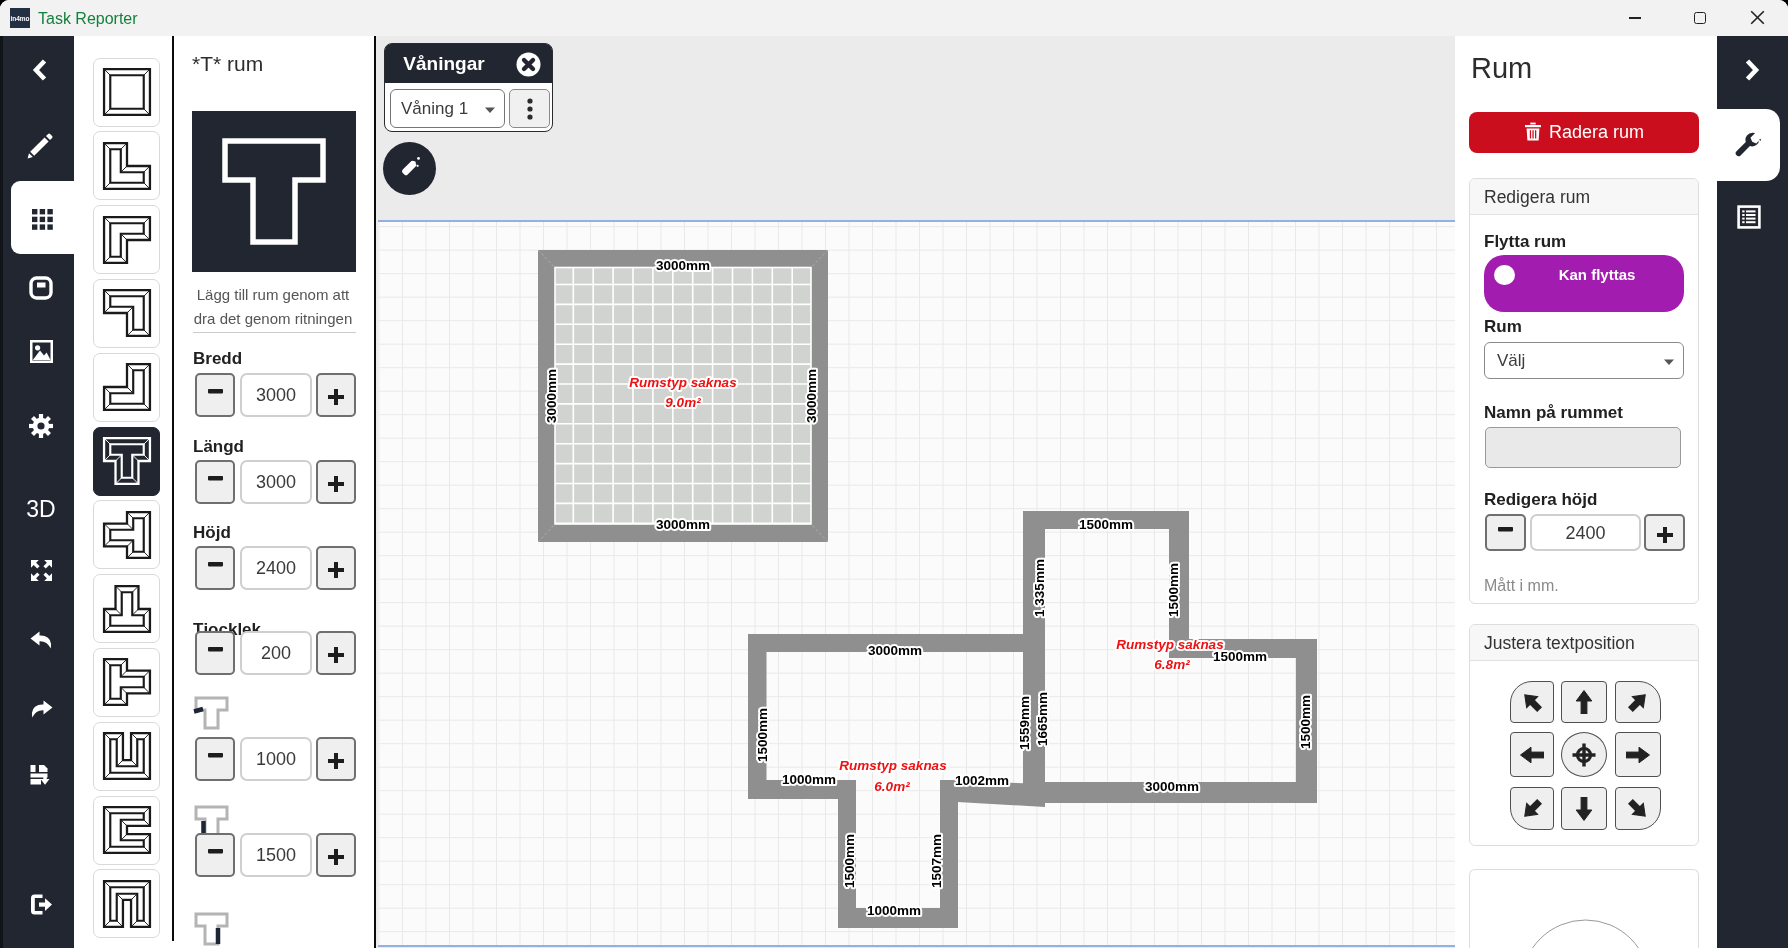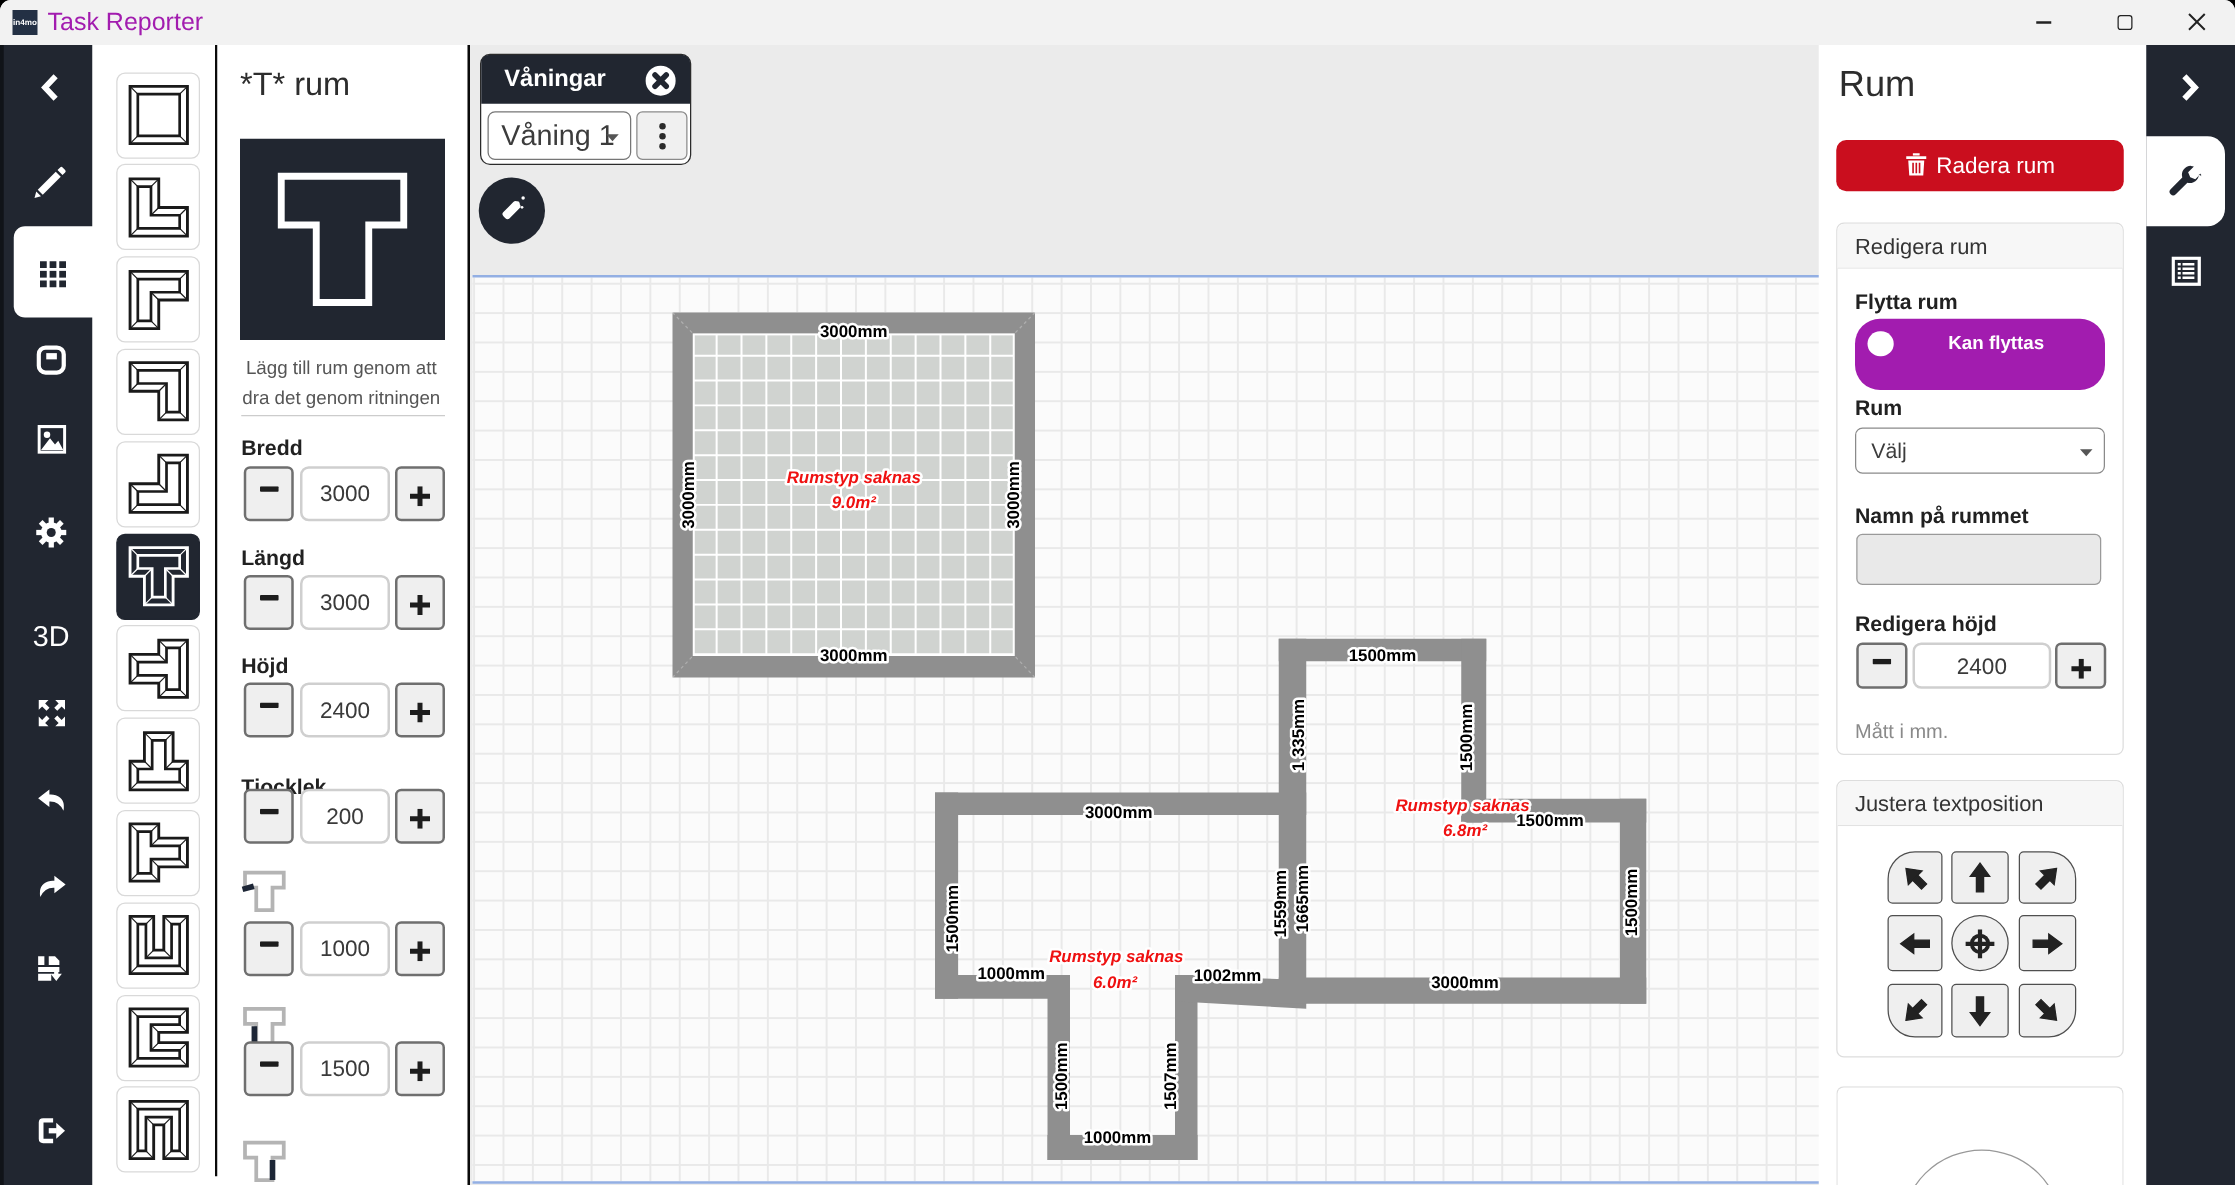--- a/index.html
+++ b/index.html
@@ -4,34 +4,34 @@
 html,body{width:1788px;height:948px;overflow:hidden;background:#000;
  font-family:"Liberation Sans",sans-serif;}
 .abs{position:absolute}
 .abs svg,span.abs svg{display:block}
 #win{position:absolute;left:0;top:0;width:1788px;height:948px;background:#fff;
  border-radius:9px 9px 0 0;overflow:hidden}
 
 #titlebar{position:absolute;left:0;top:0;width:1788px;height:36px;background:#f2f2f2}
 #logo{position:absolute;left:10px;top:8px;width:20px;height:20px;background:#233044;
  color:#fff;font-size:6.5px;font-weight:bold;text-align:center;line-height:21px}
-#apptitle{position:absolute;left:38px;top:0;height:36px;line-height:37px;font-size:20px;color:#a21caf}
+#apptitle{position:absolute;left:38px;top:0;height:36px;line-height:37px;font-size:16px;color:#15803d}
 
 #leftbar{position:absolute;left:0;top:36px;width:74px;height:912px;background:#212630}
 #leftbar .ic{position:absolute;left:4px;width:74px;text-align:center}
 #seltab{position:absolute;left:11px;top:145px;width:70px;height:73px;background:#fff;border-radius:9px 0 0 9px}
 
 #shapecol{position:absolute;left:74px;top:36px;width:98px;height:912px;background:#fff}
 .shbtn{position:absolute;left:19px;width:67px;height:69px;border:1px solid #d9d9d9;border-radius:7px;
  display:flex;align-items:center;justify-content:center;background:#fff}
 .shbtn.sel{background:#212630;border-color:#212630}
 #vsep{position:absolute;left:172px;top:36px;width:2px;height:905px;background:#0a0a0a}
 
 #props{position:absolute;left:174px;top:36px;width:198px;height:912px;background:#fff}
-#props .h1{position:absolute;left:18px;top:16px;font-size:26px;color:#2d2d2d}
+#props .h1{position:absolute;left:18px;top:16px;font-size:21px;color:#2d2d2d}
 #tprev{position:absolute;left:18px;top:75px;width:164px;height:161px;background:#212630}
 .pdesc{position:absolute;left:0px;width:198px;text-align:center;font-size:15px;color:#555}
 .plabel{position:absolute;left:19px;font-size:17px;font-weight:bold;color:#212121}
 .stepper{position:absolute;left:21px;height:44px}
 .stbtn{position:absolute;top:0;width:40px;height:44px;background:#efefef;border:2px solid #6f6f6f;
  border-radius:5px;color:#1b1b1b;text-align:center}
 .stbtn svg{margin-top:14px}
 .stinput{position:absolute;left:45px;top:0;width:72px;height:44px;background:#fff;border:2px solid #cfcfcf;
  border-radius:7px;text-align:center;line-height:41px;font-size:18px;color:#3a3a3a}
 .stplus{left:121px}
@@ -45,21 +45,21 @@
  background-image:linear-gradient(#e9e9e9 1.4px,transparent 1.4px),
   linear-gradient(90deg,#e9e9e9 1.4px,transparent 1.4px);
  background-size:23.5px 23.5px;background-position:0.5px 4.2px;
  border-top:2.6px solid #93afe3;border-bottom:2.6px solid #93afe3}
 
 #vpan{position:absolute;left:8px;top:7px;width:169px;height:89px;background:#fff;
  border:1px solid #2b2b2b;border-radius:8px}
 #vpanh{position:absolute;left:0;top:0;width:167px;height:39px;background:#212630;border-radius:6px 6px 0 0;
  color:#fff;font-weight:bold;font-size:19px;text-align:center;line-height:39px;padding-right:49px}
 #vsel{position:absolute;left:5px;top:45px;width:115px;height:39px;border:1px solid #767676;border-radius:6px;
- font-size:23px;color:#3c3c3c;line-height:37px;padding-left:10px}
+ font-size:17px;color:#3c3c3c;line-height:37px;padding-left:10px}
 #vdots{position:absolute;left:124px;top:45px;width:41px;height:39px;border:1px solid #8a8a8a;border-radius:5px;
  background:#f0f0f0;text-align:center}
 #wand{position:absolute;left:7px;top:106px;width:53px;height:53px;border-radius:50%;background:#212630}
 
 #rpanel{position:absolute;left:1455px;top:36px;width:262px;height:912px;background:#fff}
 #rpanel .h1{position:absolute;left:16px;top:16px;font-size:29px;color:#2d2d2d}
 #delbtn{position:absolute;left:14px;top:75.5px;width:230px;height:41px;background:#ca0e1e;border-radius:8px;
  color:#fff;font-size:18px;text-align:center;line-height:41px}
 .box{position:absolute;left:14px;width:230px;border:1px solid #ddd;border-radius:6px;background:#fff}
 .boxh{height:36px;background:#f7f7f7;border-bottom:1px solid #e2e2e2;border-radius:6px 6px 0 0;

